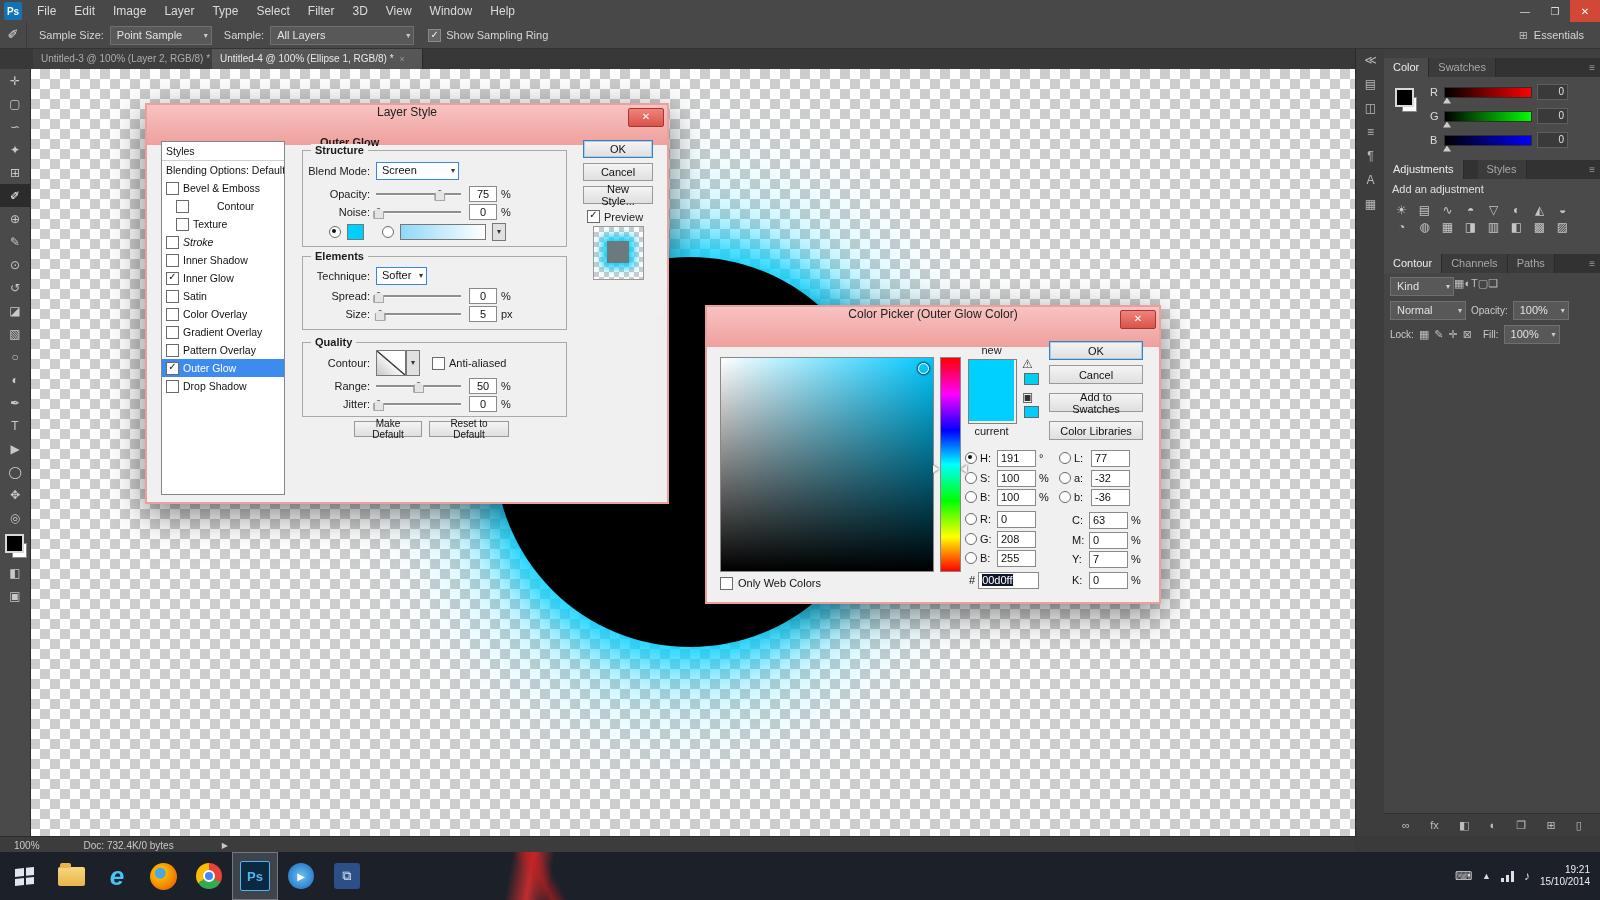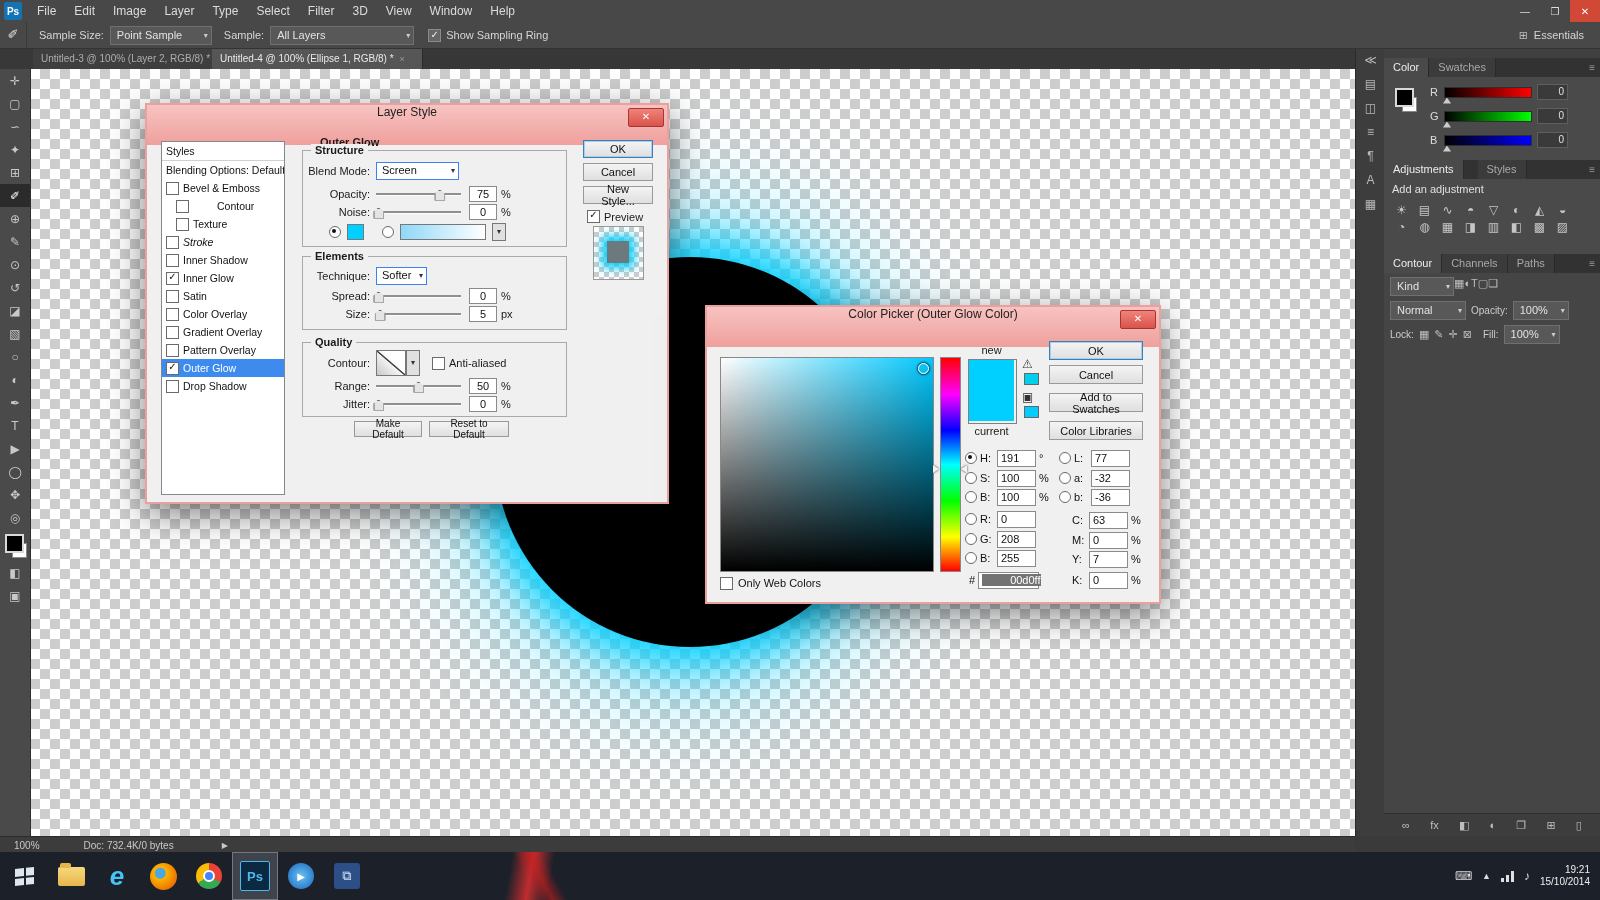--- a/index.html
+++ b/index.html
@@ -144,21 +144,21 @@
     background:linear-gradient(to bottom,#f00 0%,#f0f 17%,#00f 34%,#0ff 50%,#0f0 67%,#ff0 84%,#f00 100%);}
   .harrL{position:absolute;left:226px;top:158px;width:0;height:0;border-top:4px solid transparent;
          border-bottom:4px solid transparent;border-left:6px solid #f2f2f2;filter:drop-shadow(0 0 1px #333);}
   .harrR{position:absolute;left:254px;top:158px;width:0;height:0;border-top:4px solid transparent;
          border-bottom:4px solid transparent;border-right:6px solid #f2f2f2;filter:drop-shadow(0 0 1px #333);}
   .cpr{position:absolute;display:flex;align-items:center;gap:3px;height:16px;font-size:11px;color:#111;}
   .cl{width:14px;}
   .vb2{width:34px;height:15px;background:#fff;border:1px solid #8a8a8a;font-size:11px;line-height:15px;
        padding-left:3px;color:#111;flex:none;}
   .rsp{width:10px;flex:none;}
-  .selhl{background:#737373;color:#fff;padding-left:28px;}
+  .selhl{background:#0f172a;color:#fff;}
   .swframe{position:absolute;left:261px;top:52px;width:47px;height:63px;border:1px solid #808080;}
   .cplabel{position:absolute;font-size:11px;color:#1a1a1a;text-align:center;}
   
   .taskbar{position:absolute;left:0;top:852px;width:1600px;height:48px;background:#1b2029;z-index:50;
            display:flex;align-items:center;overflow:hidden;}
   .streak{position:absolute;top:0;height:48px;pointer-events:none;}
   .tbslot{width:46px;height:48px;display:flex;align-items:center;justify-content:center;flex:none;position:relative;}
   .tbslot.on{background:rgba(255,255,255,.16);box-shadow:inset 0 0 0 1px rgba(255,255,255,.28);}
   .winlogo{width:19px;height:17px;display:grid;grid-template-columns:1fr 1fr;grid-template-rows:1fr 1fr;
            gap:2px;transform:skewY(-6deg);}

